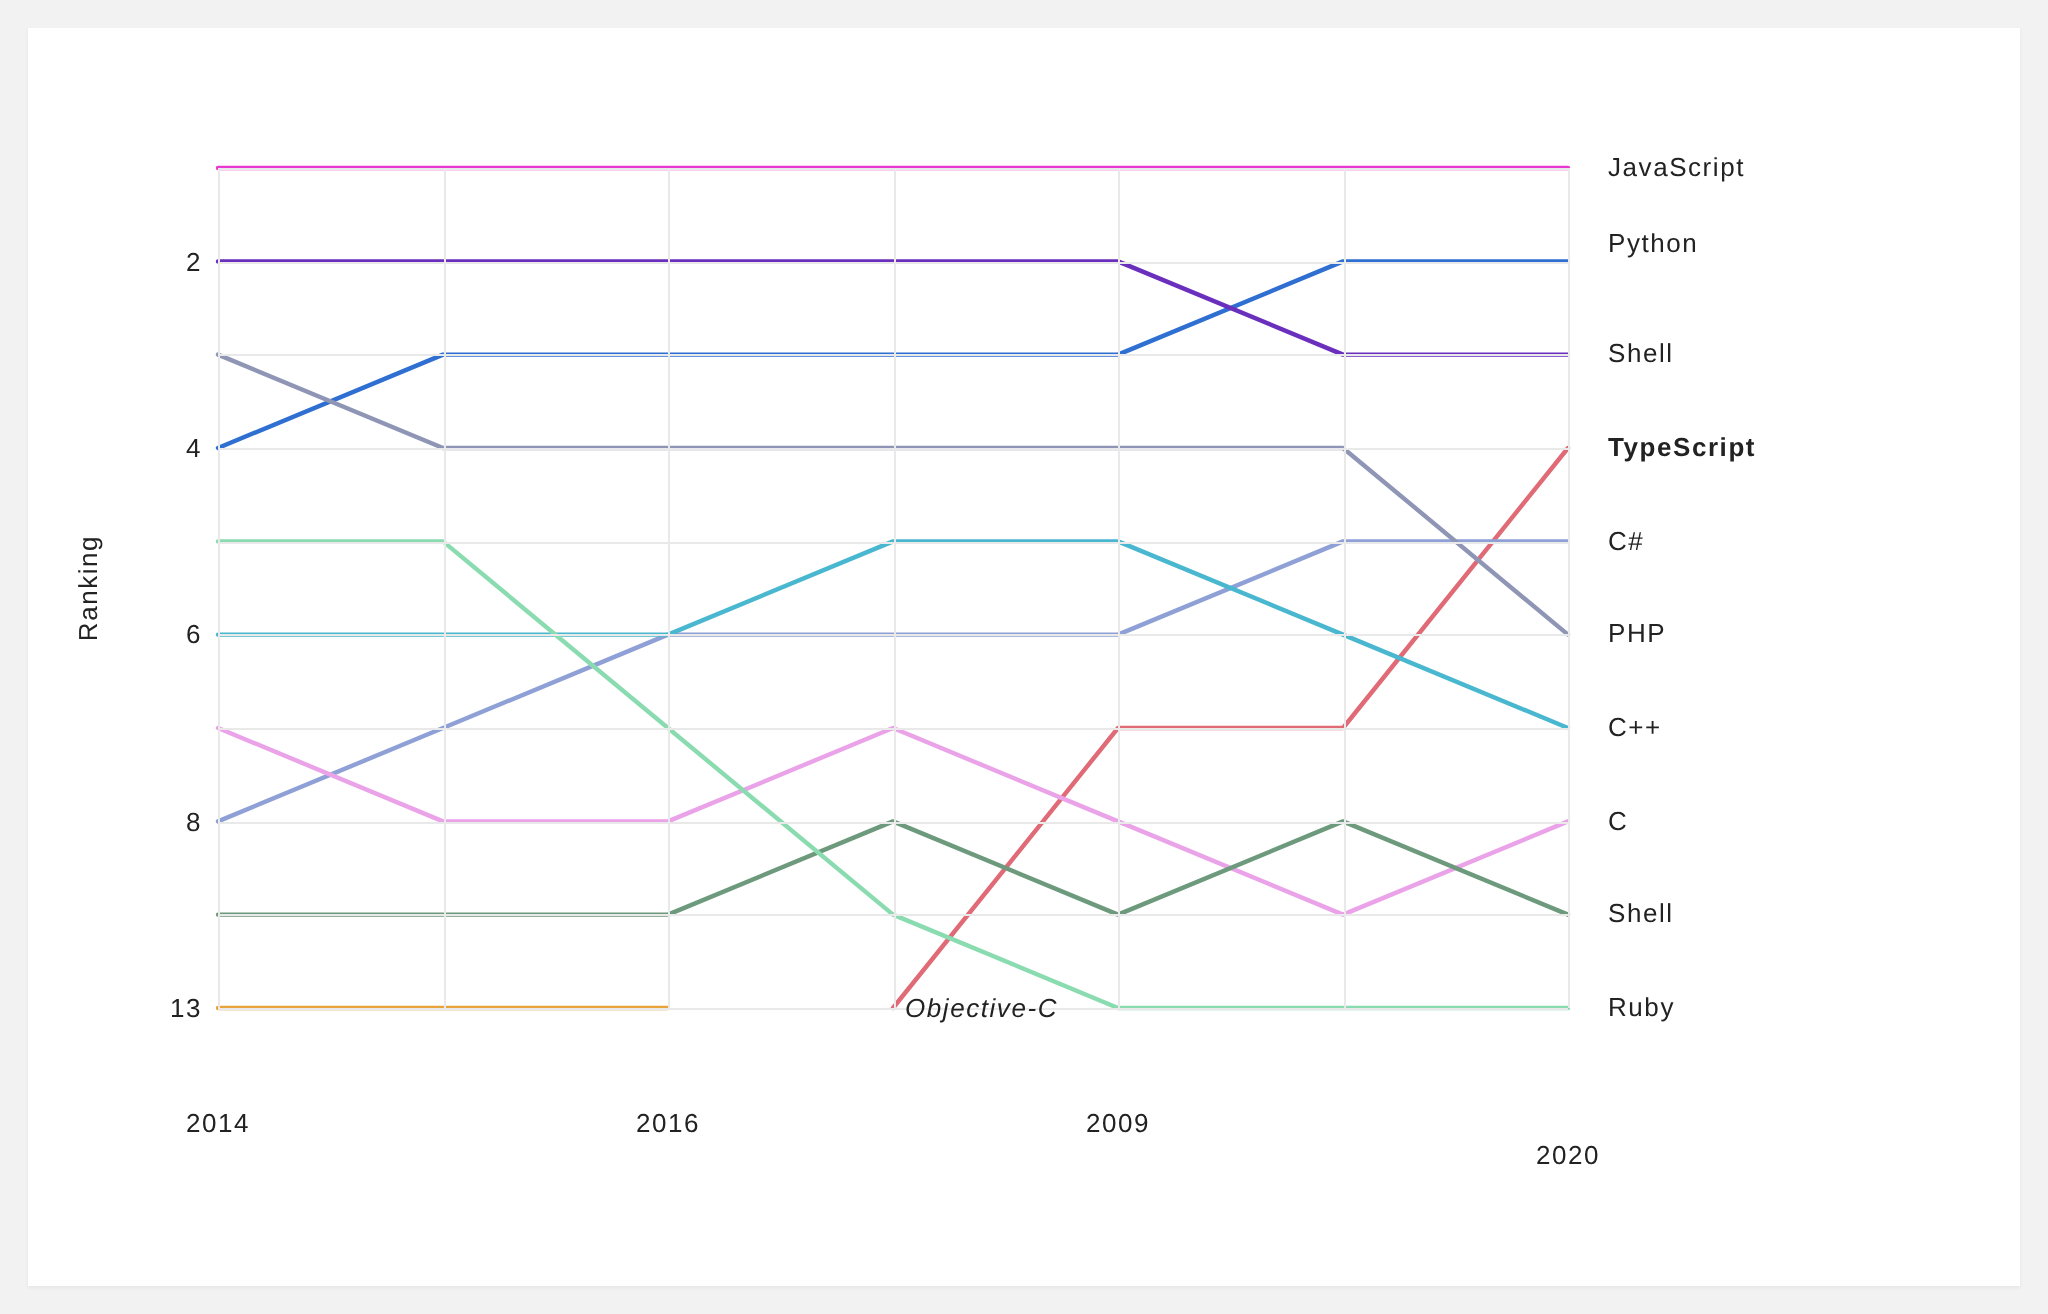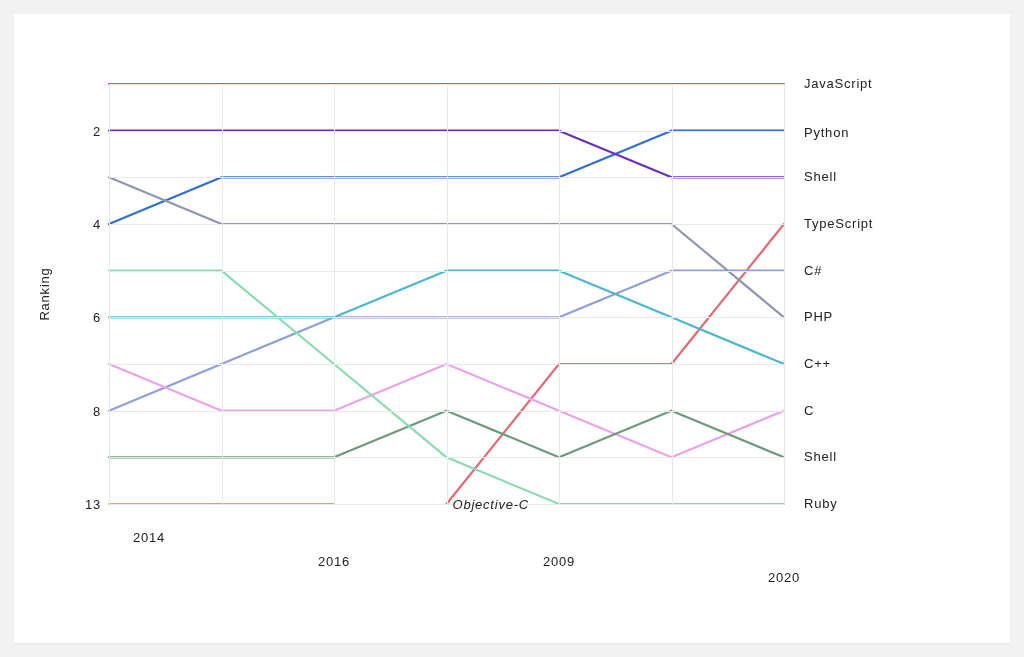--- a/index.html
+++ b/index.html
@@ -92,28 +92,28 @@
       <div class="gridline" style="top: 0px; height: 420px; width: 1px; left: 450px;"></div>
       <div class="gridline" style="top: 0px; height: 420px; width: 1px; left: 562.5px;"></div>
       <div class="gridline" style="top: 0px; height: 420px; width: 1px; left: 675px;"></div>
     </div>
   <span class="ylabel" id="ylabel" style="left: 30px; top: 280px;">Ranking</span>
 <span class="axis-label y" style="left: 57px; width: 30px; top: 116.667px;">2</span>
     <span class="axis-label y" style="left: 57px; width: 30px; top: 210px;">4</span>
     <span class="axis-label y" style="left: 57px; width: 30px; top: 303.333px;">6</span>
     <span class="axis-label y" style="left: 57px; width: 30px; top: 396.667px;">8</span>
     <span class="axis-label y" style="left: 57px; width: 30px; top: 490px;">13</span>
-    <span class="axis-label x" style="left: 95px; top: 516px; margin-left: 40px;">2014</span>
+    <span class="axis-label x" style="left: 95px; top: 540px;">2014</span>
     <span class="axis-label x" style="left: 320px; top: 540px;">2016</span>
     <span class="axis-label x" style="left: 545px; top: 540px;">2009</span>
     <span class="axis-label x" style="left: 770px; top: 556px;">2020</span>
     <span class="legend-label" style="left: 790px; top: 62px;">JavaScript</span>
-    <span class="legend-label" style="left: 790px; top: 111px;">Python</span>
+    <span class="legend-label" style="left: 790px; top: 100px;">Python</span>
     <span class="legend-label" style="left: 790px; top: 155.333px;">Shell</span>
-    <span class="legend-label" style="left: 790px; top: 202px;">TypeScript</span>
+    <span class="legend-label" style="left: 790px; top: 202px; font-weight: bold;">TypeScript</span>
     <span class="legend-label" style="left: 790px; top: 248.667px;">C#</span>
     <span class="legend-label" style="left: 790px; top: 295.333px;">PHP</span>
     <span class="legend-label" style="left: 790px; top: 342px;">C++</span>
     <span class="legend-label" style="left: 790px; top: 388.667px;">C</span>
     <span class="legend-label" style="left: 790px; top: 435.333px;">Shell</span>
     <span class="legend-label" style="left: 790px; top: 482px;">Ruby</span>
     <span class="inline-label" style="left: 432.5px; top: 490px; font-style: italic;">Objective-C</span>
   </div>
 
 </body></html>

